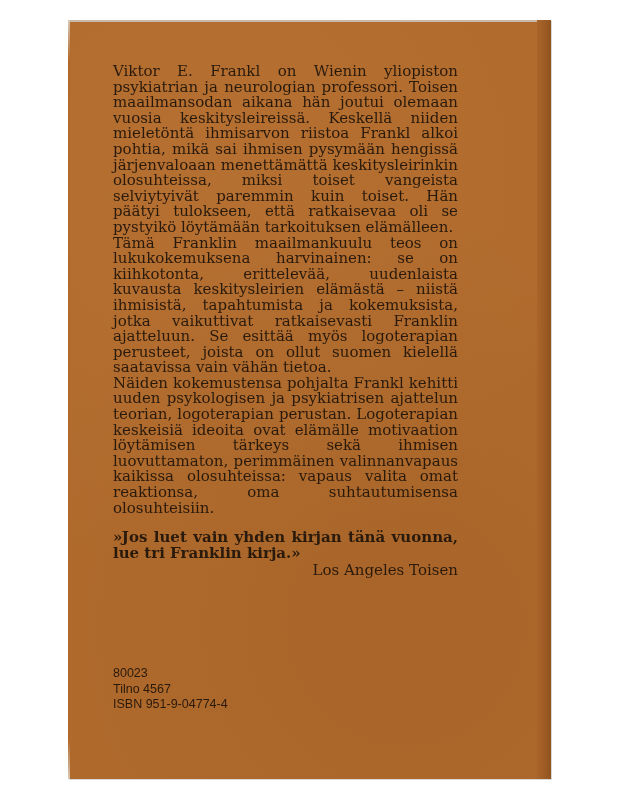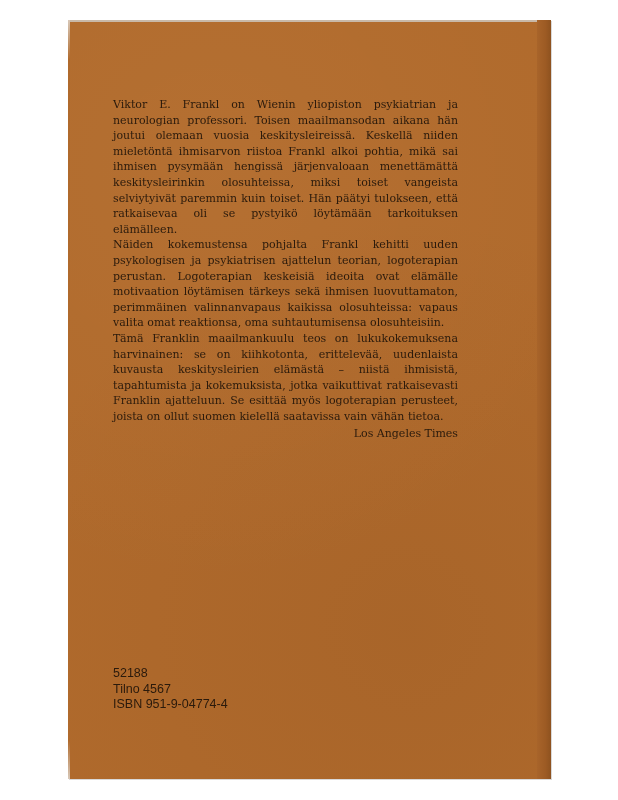--- a/index.html
+++ b/index.html
@@ -24,23 +24,22 @@
   .top-edge {
     position: absolute; left: 0; top: 0; width: 100%; height: 2px;
     background: #c9b9a8;
   }
   .left-wear {
     position: absolute; left: 0; top: 0; width: 2px; height: 100%;
     background: linear-gradient(to bottom, #d8c8b8 0, #b06a2c 40px, #b06a2c 720px, #d8c8b8 759px);
   }
   .text-block {
     position: absolute; left: 45px; top: 44px; width: 345px;
-    color: #2a1a0c; font-size: 11px; line-height: 15.6px;
+    color: #2a1a0c; font-size: 15px; line-height: 15.6px;
     text-align: justify;
-    margin-top: 33px;
   }
   .para { margin: 0; }
   .quote {
     margin-top: 14px; font-weight: bold; text-align: justify;
   }
   .quote-source {
     text-align: right; margin-top: 2px;
   }
   .codes {
     position: absolute; left: 45px; top: 646px;
@@ -51,23 +50,24 @@
 </head>
 <body>
 
 <div class="cover">
   <div class="top-edge"></div>
   <div class="left-wear"></div>
   <div class="spine-edge"></div>
 
   <div class="text-block">
     <p class="para">Viktor E. Frankl on Wienin yliopiston psykiatrian ja neurologian professori. Toisen maailmansodan aikana hän joutui olemaan vuosia keskitysleireissä. Keskellä niiden mieletöntä ihmisarvon riistoa Frankl alkoi pohtia, mikä sai ihmisen pysymään hengissä järjenvaloaan menettämättä keskitysleirinkin olosuhteissa, miksi toiset vangeista selviytyivät paremmin kuin toiset. Hän päätyi tulokseen, että ratkaisevaa oli se pystyikö löytämään tarkoituksen elämälleen.</p>
+    <p class="para">Tämä Franklin maailmankuulu teos on lukukokemuksena harvinainen: se on kiihkotonta, erittelevää, uudenlaista kuvausta keskitysleirien elämästä – niistä ihmisistä, tapahtumista ja kokemuksista, jotka vaikuttivat ratkaisevasti Franklin ajatteluun. Se esittää myös logoterapian perusteet, joista on ollut suomen kielellä saatavissa vain vähän tietoa.</p>
     <p class="para">Näiden kokemustensa pohjalta Frankl kehitti uuden psykologisen ja psykiatrisen ajattelun teorian, logoterapian perustan. Logoterapian keskeisiä ideoita ovat elämälle motivaation löytämisen tärkeys sekä ihmisen luovuttamaton, perimmäinen valinnanvapaus kaikissa olosuhteissa: vapaus valita omat reaktionsa, oma suhtautumisensa olosuhteisiin.</p>
-    <p class="para">Tämä Franklin maailmankuulu teos on lukukokemuksena harvinainen: se on kiihkotonta, erittelevää, uudenlaista kuvausta keskitysleirien elämästä – niistä ihmisistä, tapahtumista ja kokemuksista, jotka vaikuttivat ratkaisevasti Franklin ajatteluun. Se esittää myös logoterapian perusteet, joista on ollut suomen kielellä saatavissa vain vähän tietoa.</p>
-    <p class="para quote-source">Los Angeles Times</p>
+    <p class="para quote">»Jos luet vain yhden kirjan tänä vuonna, lue tri Franklin kirja.»</p>
+    <p class="para quote-source">Los Angeles Toisen</p>
   </div>
 
   <div class="codes">
-    <div>52188</div>
+    <div>80023</div>
     <div>Tilno 4567</div>
     <div>ISBN 951-9-04774-4</div>
   </div>
 </div>
 
 </body></html>

